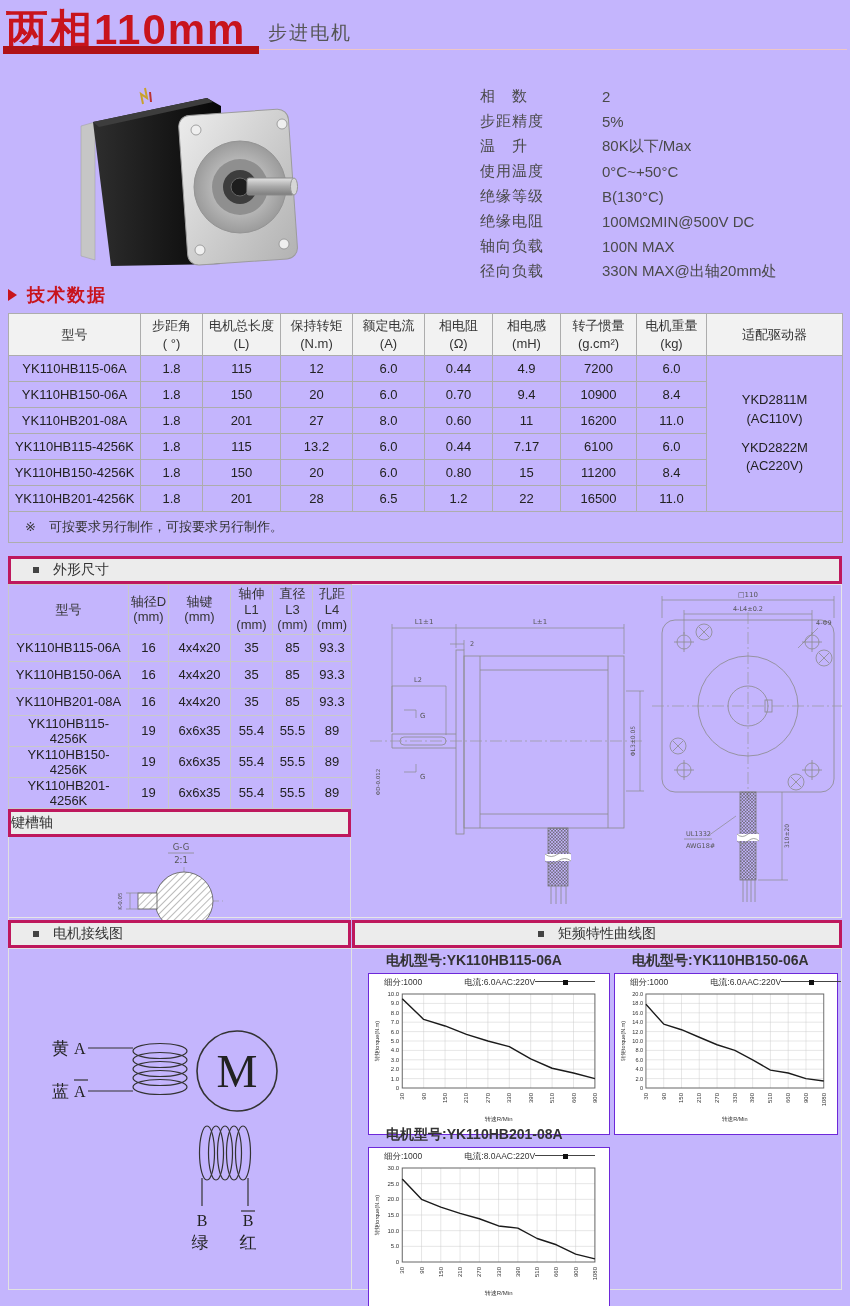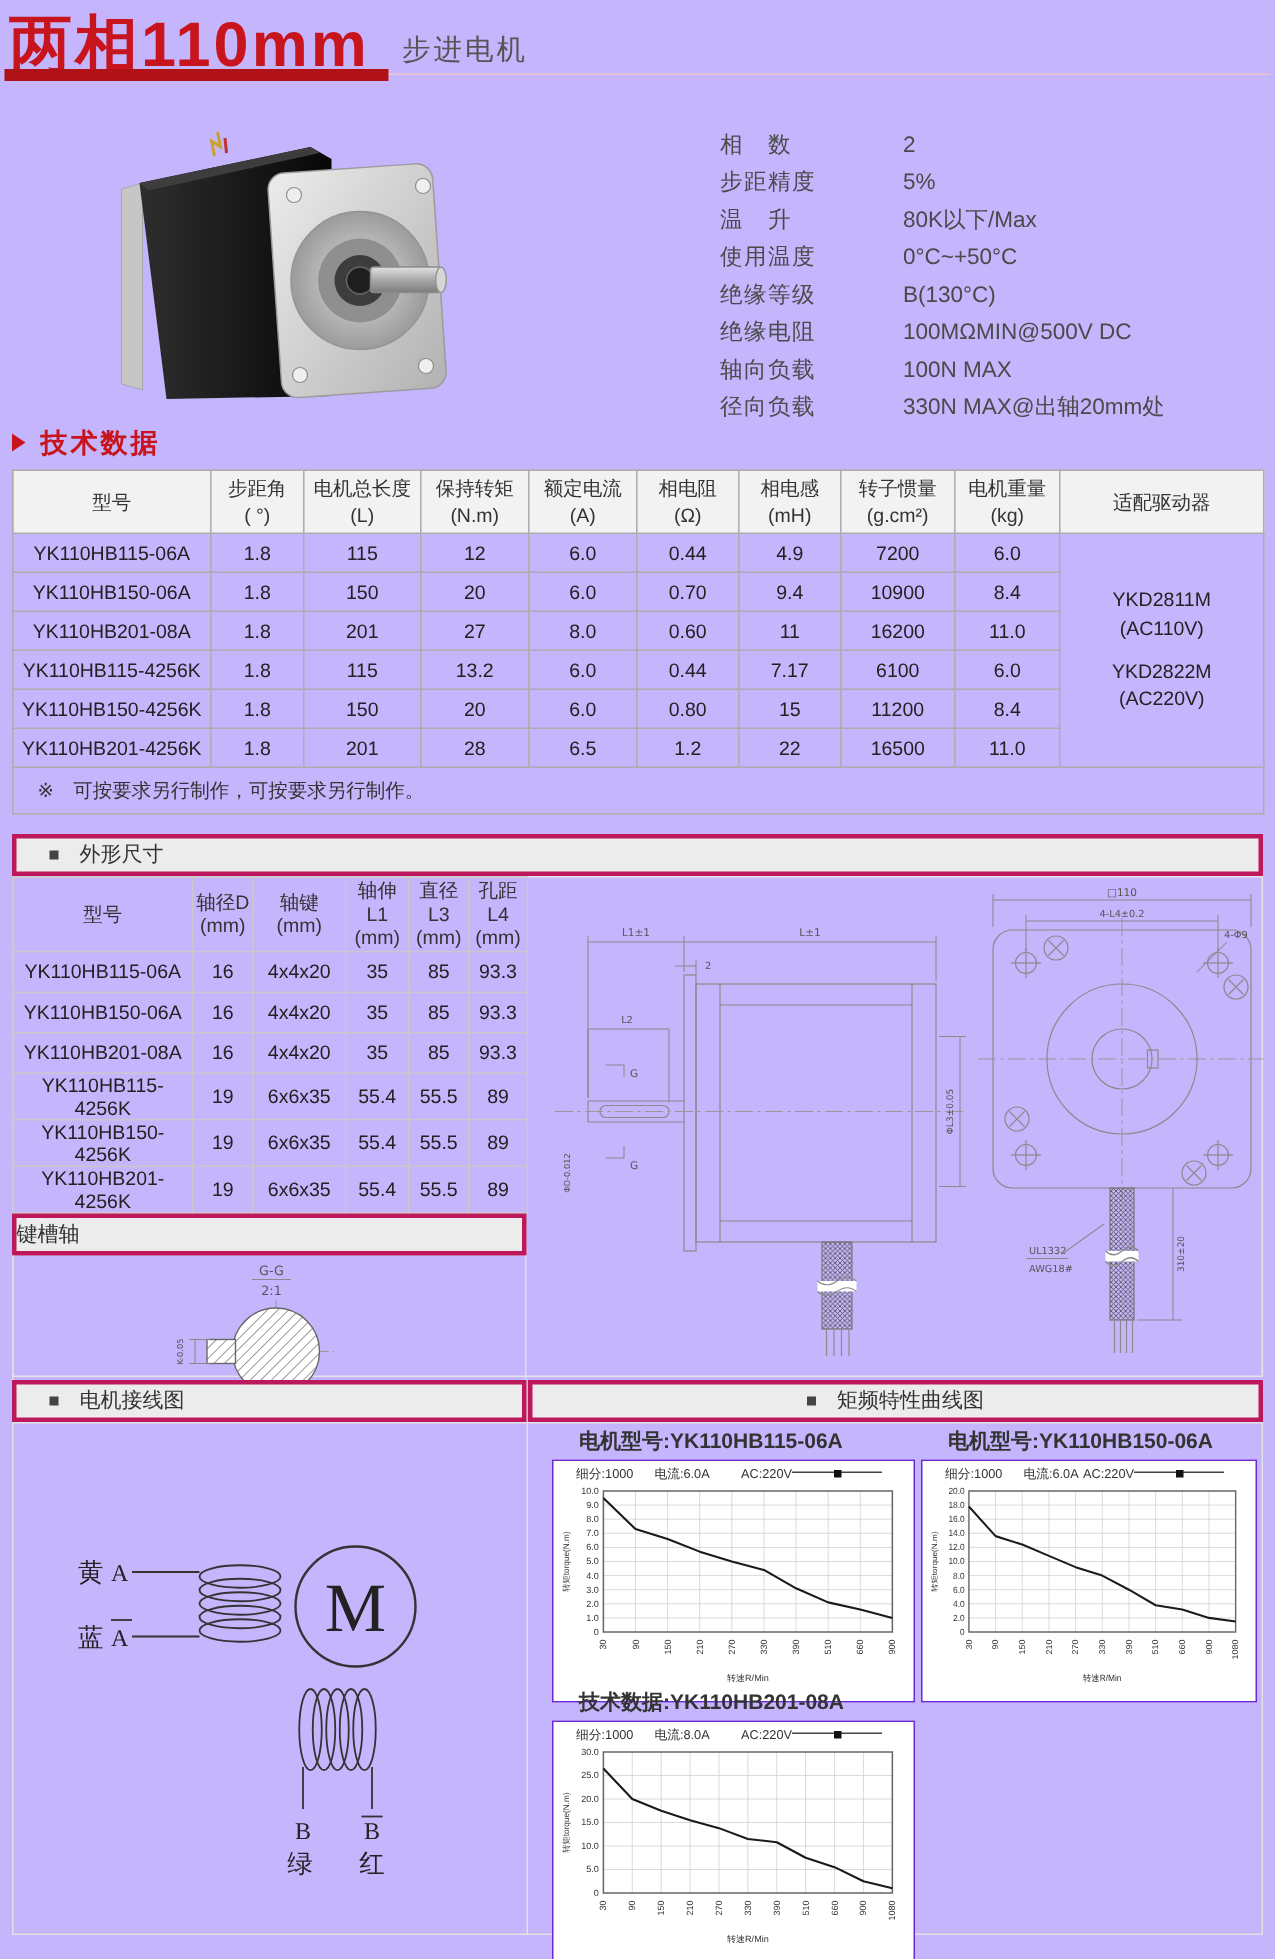--- a/index.html
+++ b/index.html
@@ -70,21 +70,21 @@
   #wiring-dwg{margin:36px 0 0 14px}
   #torque-col{position:absolute;left:352px;top:920px;width:490px;height:372px}
 
   
   .chart-card{position:absolute}
   .chart-title{font-size:14px;font-weight:bold;color:#333;margin:0 0 3px 18px;white-space:nowrap}
   .chart-box{border:1px solid #6d28d9;background:#fff;padding:2px 3px 11px 3px}
   .chart-legend{display:flex;align-items:flex-start;font-size:8.5px;color:#333;
                 padding:1px 4px 0 12px;height:15px}
   .chart-legend .lg{white-space:nowrap}
-  .chart-legend .lg+.lg{margin-left:14px}
+  .chart-legend .lg+.lg{margin-left:42px}
   .ac{margin-left:auto;margin-right:14px;display:flex;flex-direction:row;align-items:center}
   .ac-line{width:60px;border-top:1px solid #444;margin-top:1px;display:flex;justify-content:center}
   .ac-dot{width:5px;height:5px;background:#111;margin-top:-2px}
   svg.plot{display:block;width:100%;height:132px}
 </style>
 </head>
 <body>
 
 <div id="page">
 
@@ -703,21 +703,21 @@
             <text x="184.8" y="102" text-anchor="end" font-size="6" fill="#333" transform="rotate(-90 184.8 102)">660</text>
             <text x="203.9" y="102" text-anchor="end" font-size="6" fill="#333" transform="rotate(-90 203.9 102)">900</text>
             <text x="223" y="102" text-anchor="end" font-size="6" fill="#333" transform="rotate(-90 223 102)">1080</text>
             <text x="125.5" y="130" text-anchor="middle" font-size="6" fill="#333">转速R/Min</text>
             <text x="7" y="50" text-anchor="middle" font-size="5.5" fill="#333" transform="rotate(-90 7 50)">转矩torque(N.m)</text>
           </svg>
       </div>
     </div>
 
     <div class="chart-card" style="left:16px;top:206px;width:242px">
-      <div class="chart-title">技术数据:YK110HB201-08A</div>
+      <div class="chart-title">电机型号:YK110HB201-08A</div>
       <div class="chart-box">
         <div class="chart-legend">
           <span class="lg">细分:1000</span>
           <span class="lg">电流:8.0A</span>
           <span class="ac">
             <span class="lg">AC:220V</span>
             <span class="ac-line">
                 <span class="ac-dot"></span>
               </span>
           </span>

